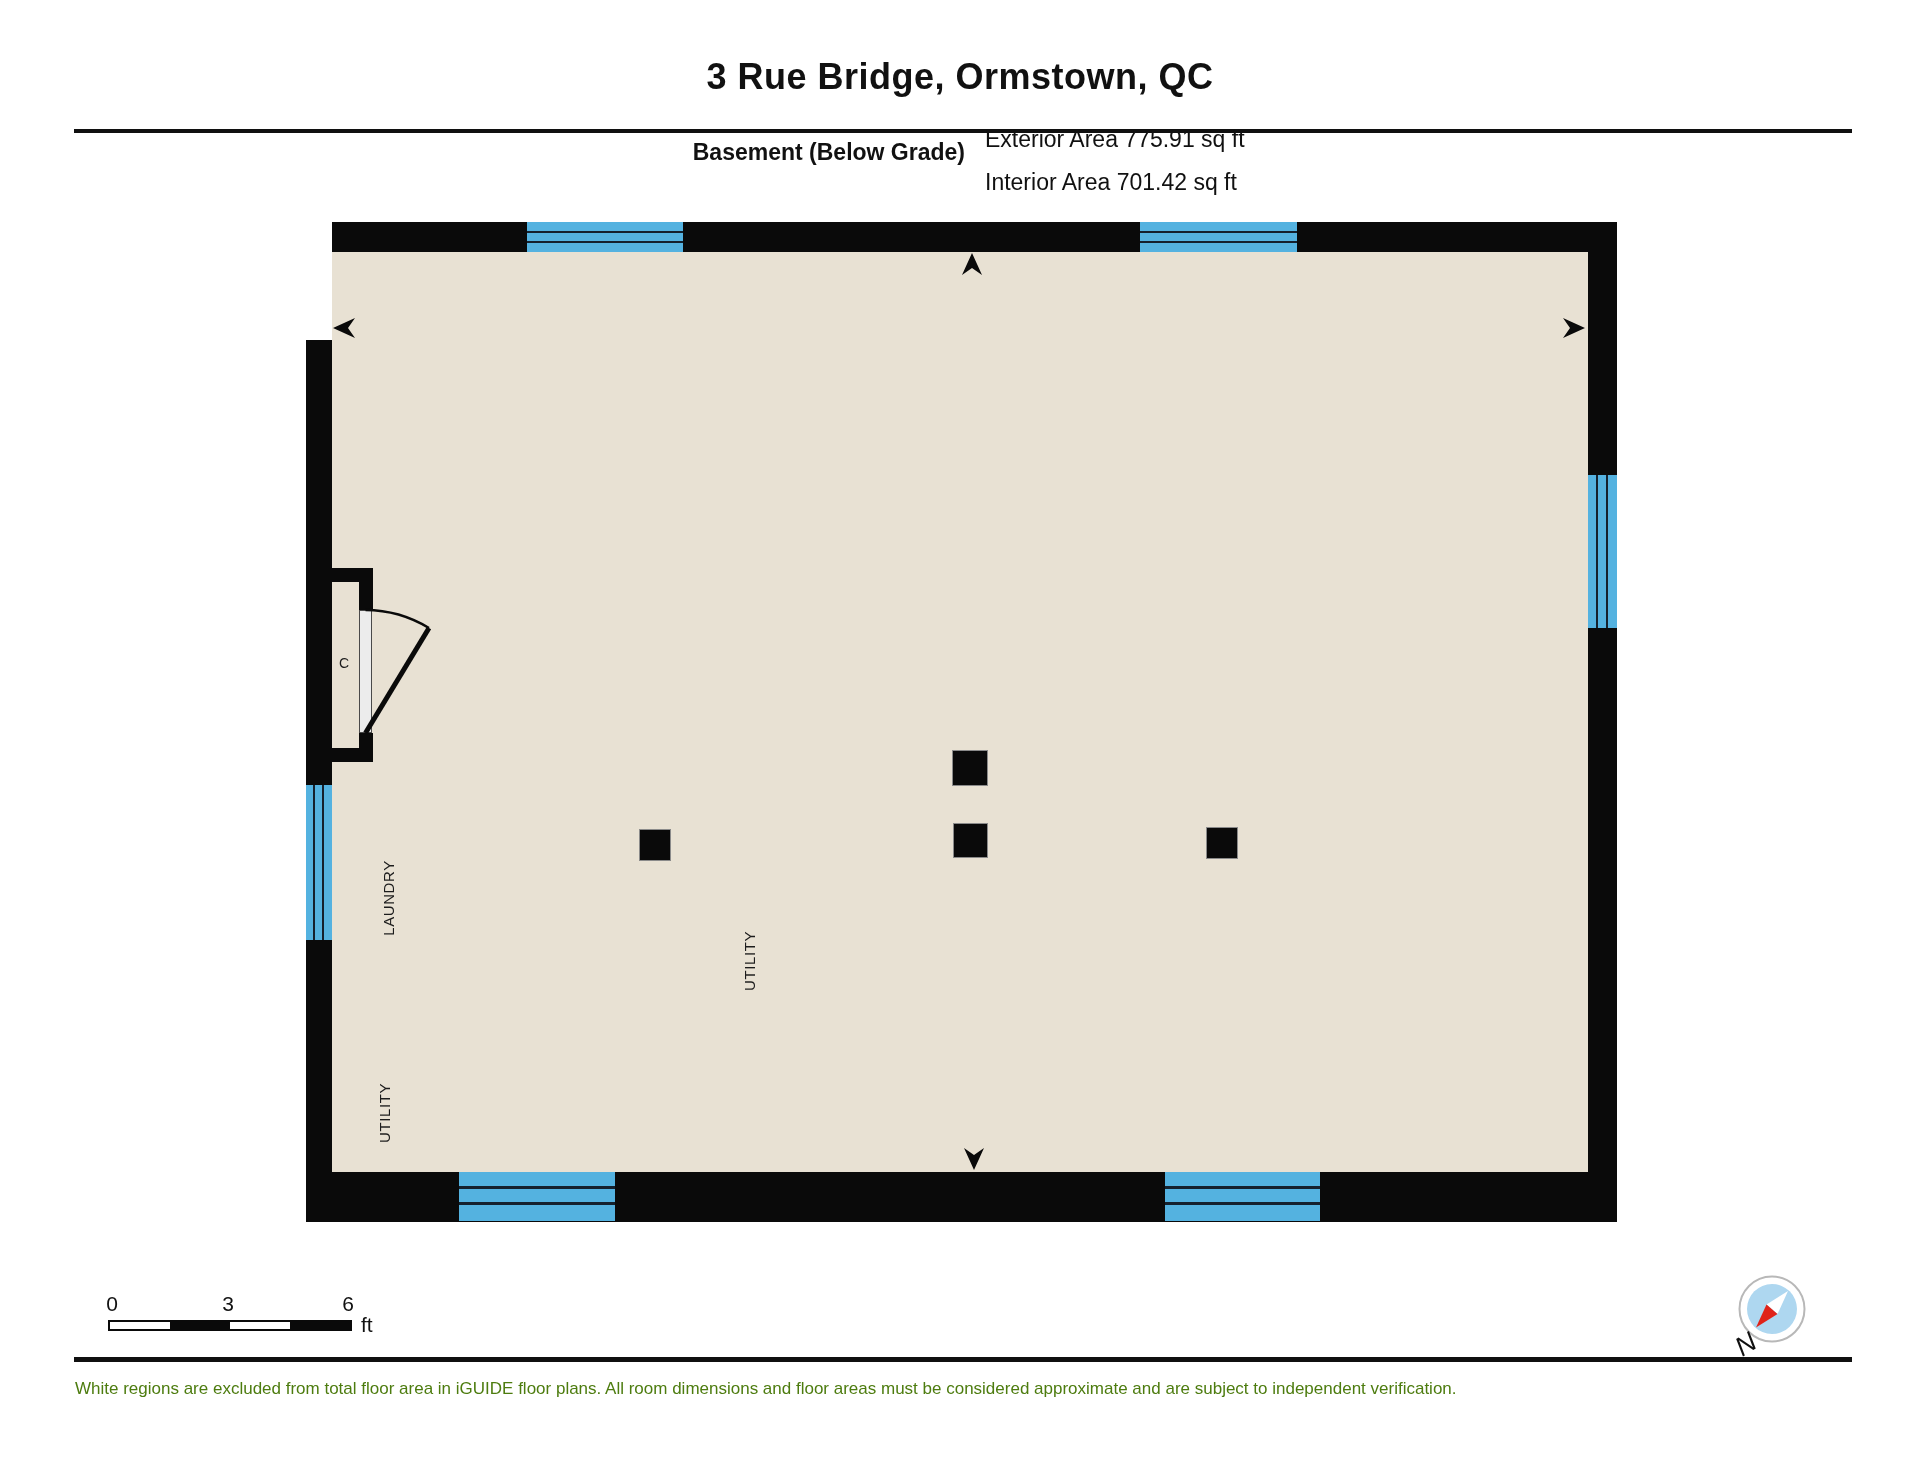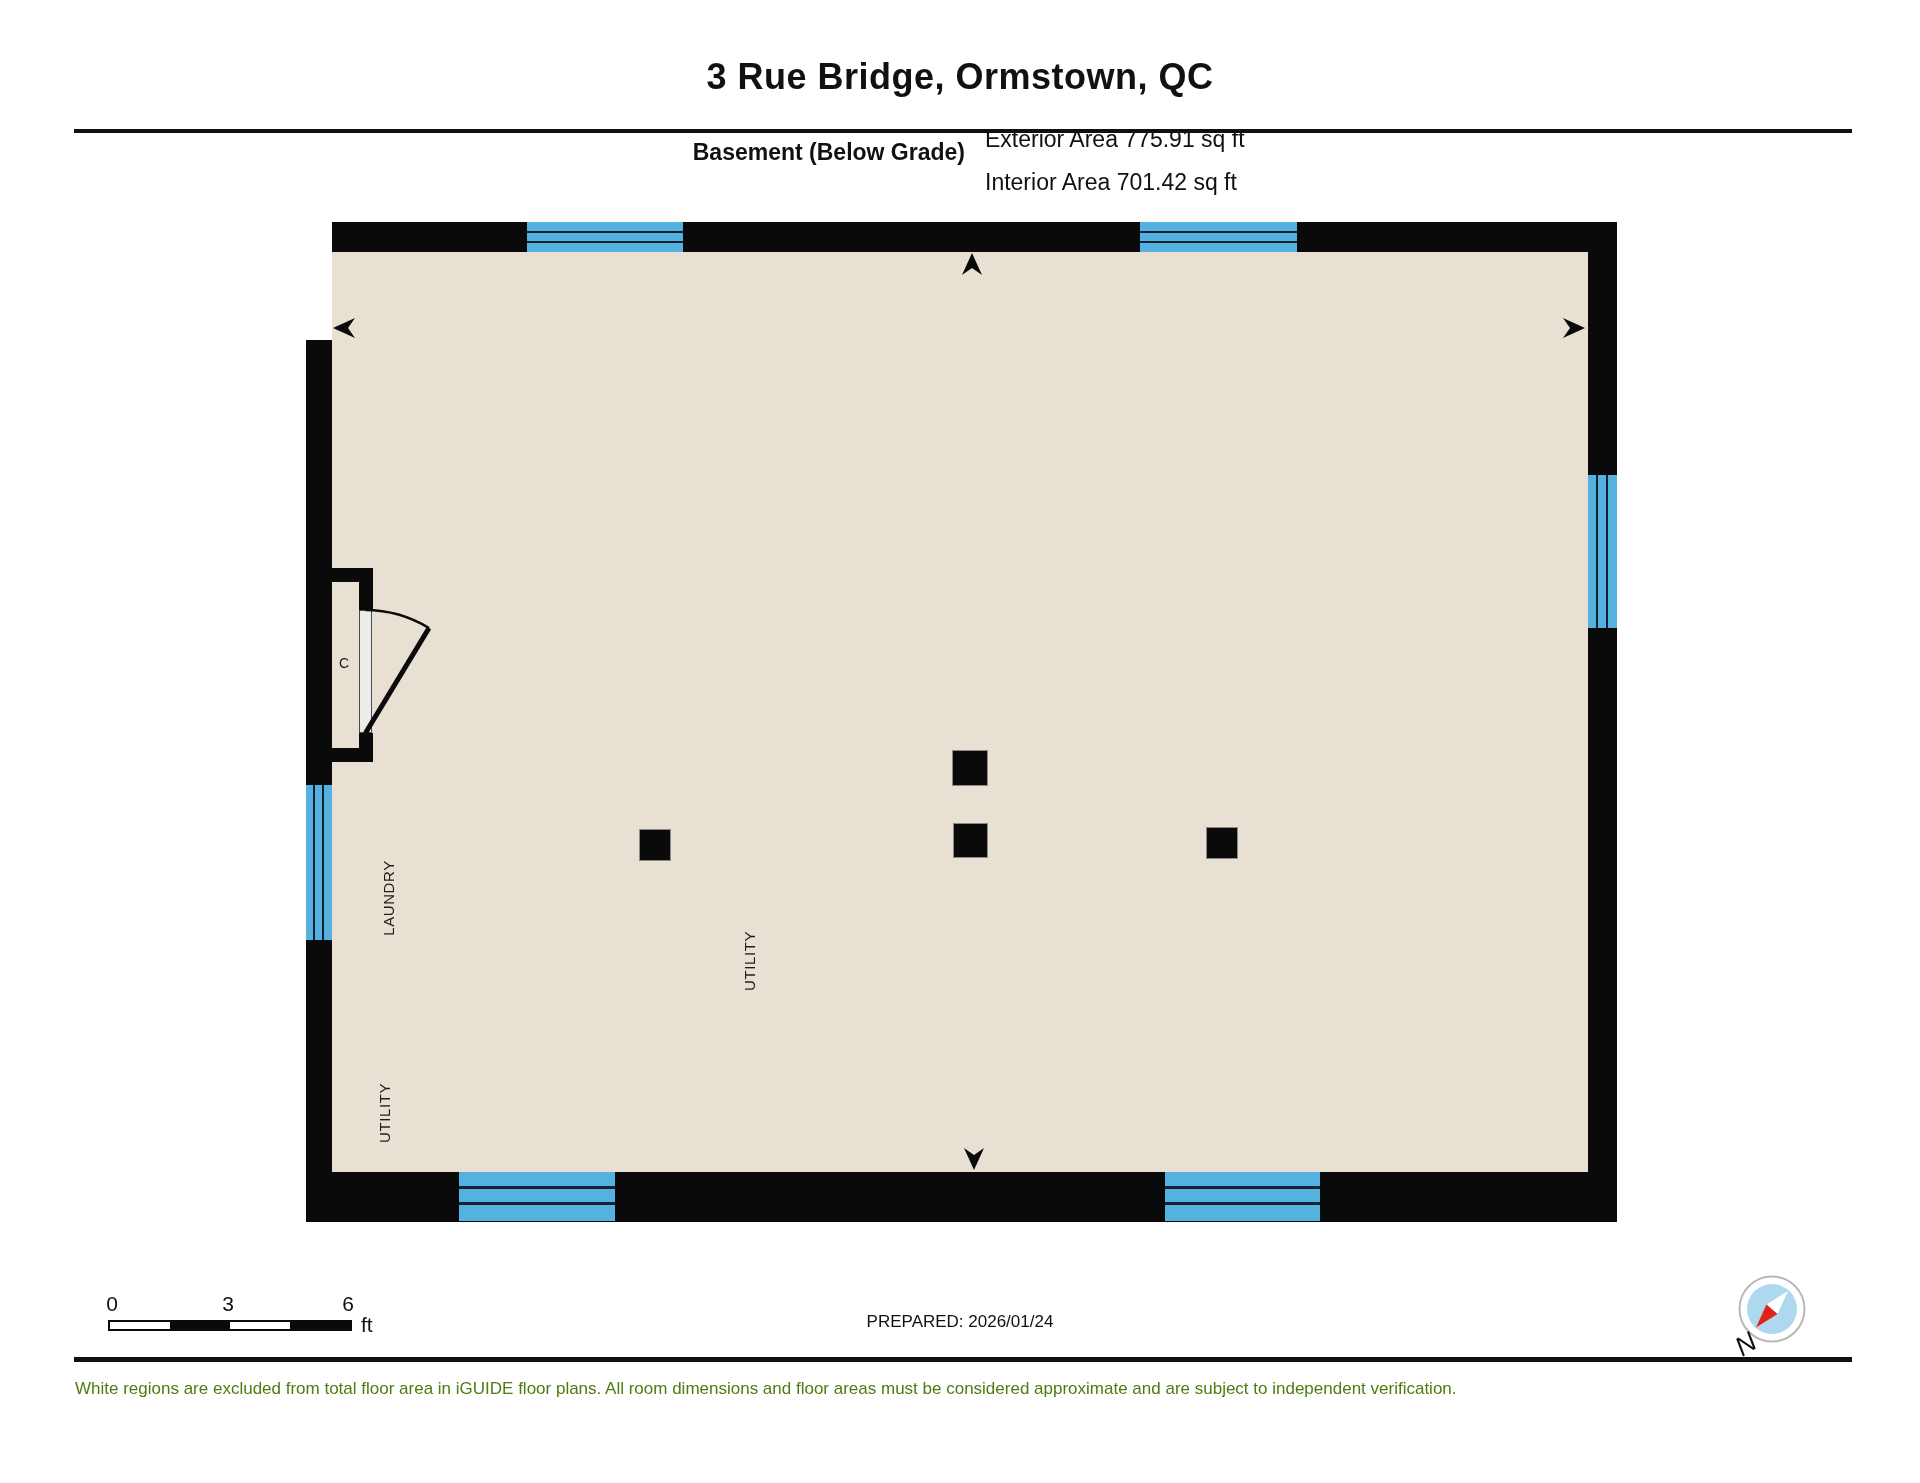--- a/index.html
+++ b/index.html
@@ -101,21 +101,20 @@
     <div class="room-label" style="left:749px;top:961px;">UTILITY</div>
   </div>
 
   <div class="scale-num" style="left:112px;top:1292px;">0</div>
   <div class="scale-num" style="left:228px;top:1292px;">3</div>
   <div class="scale-num" style="left:348px;top:1292px;">6</div>
   <div class="abs" style="left:108px;top:1320px;width:244px;height:11px;border:2px solid #0a0a0a;box-sizing:border-box;
               background:linear-gradient(90deg,#fff 0 25%,#0a0a0a 25% 50%,#fff 50% 75%,#0a0a0a 75% 100%);"></div>
   <div class="abs" style="left:361px;top:1313px;font-size:21px;">ft</div>
 
-  <div class="small-txt" style="left:0;right:0;top:1312px;text-align:center;">PREPARED: 2026/01/24</div>
 
   <svg class="abs" style="left:1732px;top:1268px;" width="90" height="96" viewBox="0 0 90 96">
     <circle cx="40" cy="41" r="32.5" fill="#ffffff" stroke="#b8b8b8" stroke-width="2"></circle>
     <circle cx="40" cy="41" r="25" style="fill:var(--compass-blue,#aed7f0);"></circle>
     <polygon points="56,23 45.5,46 34.5,36.5" fill="#ffffff"></polygon>
     <polygon points="24,59.5 45.5,46 34.5,36.5" style="fill:var(--compass-red,#e02319);"></polygon>
     <text x="4" y="85" font-size="27" font-style="italic" fill="#101010" transform="rotate(-32 14 76)">N</text>
   </svg>
 
   <div class="rule" style="left:74px;top:1357px;width:1778px;height:5px;"></div>

